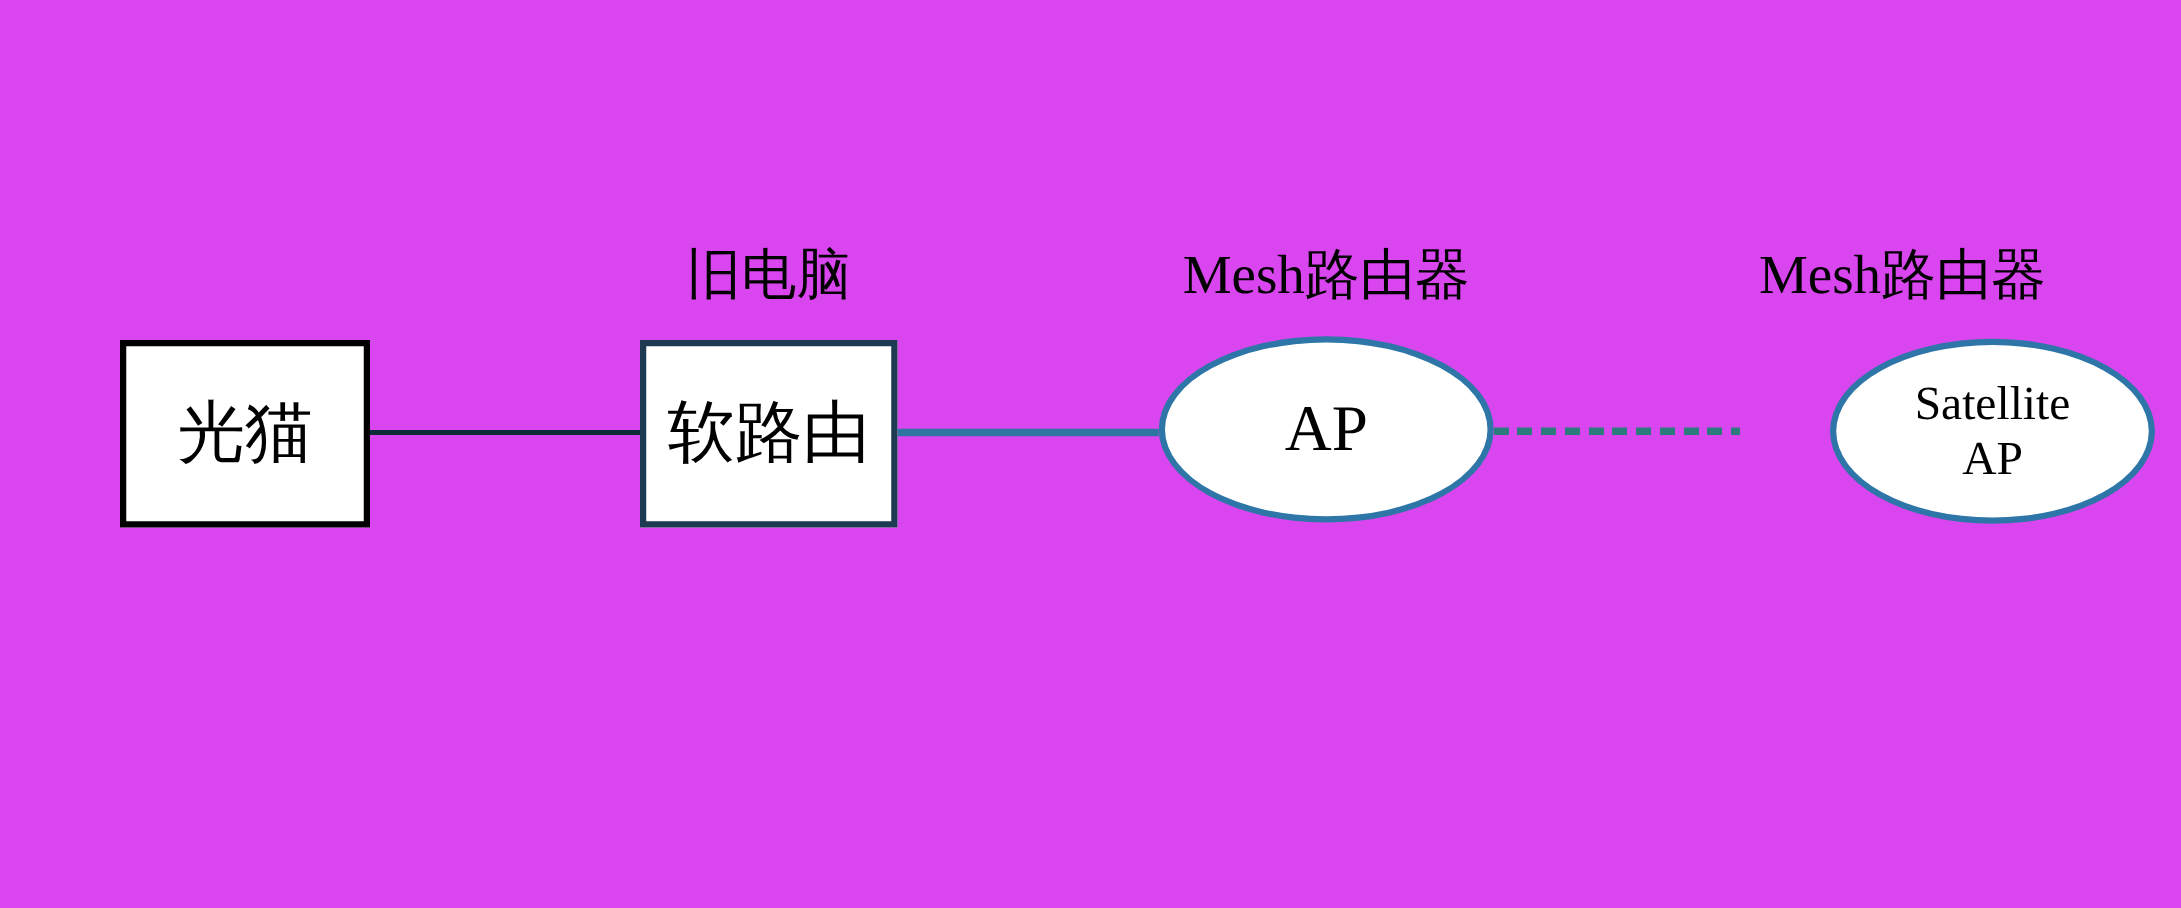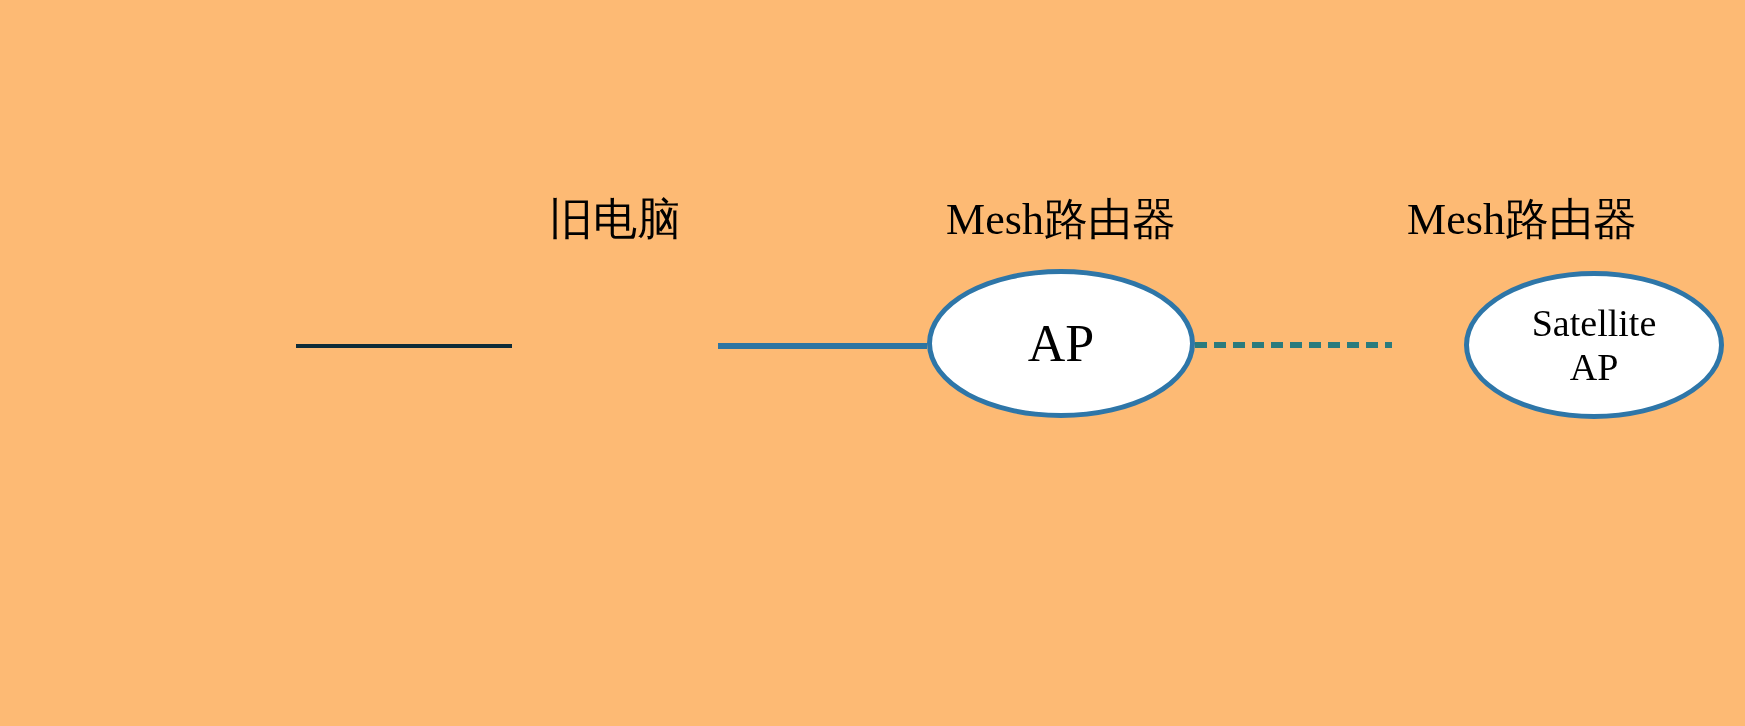--- a/index.html
+++ b/index.html
@@ -1,20 +1,20 @@
 <!DOCTYPE html>
 <html><head>
 <meta charset="utf-8">
 <style>
   html, body { margin: 0; padding: 0; background: #ffffff; }
   .canvas {
     position: relative;
     width: 1745px;
     height: 726px;
-    background: #fdba74;
+    background: #d946ef;
     overflow: hidden;
     font-family: "Liberation Serif", "DejaVu Serif", serif;
     color: #000000;
   }
 
   
   .top-label {
     position: absolute;
     top: 192px;
     width: 420px;
@@ -92,21 +92,27 @@
 <div class="canvas">
 
   <div class="top-label old-pc">旧电脑</div>
   <div class="top-label mesh-1">Mesh路由器</div>
   <div class="top-label mesh-2">Mesh路由器</div>
 
   <div class="edge modem-soft"></div>
   <div class="edge soft-ap"></div>
   <div class="edge ap-satellite"></div>
 
+  <div class="node modem">
+    <span class="node-text">光猫</span>
+  </div>
 
+  <div class="node soft-router">
+    <span class="node-text">软路由</span>
+  </div>
 
   <div class="node ellipse ap">
     <span class="node-text">AP</span>
   </div>
 
   <div class="node ellipse satellite">
     <span class="node-text">Satellite</span>
     <span class="node-text">AP</span>
   </div>
 

